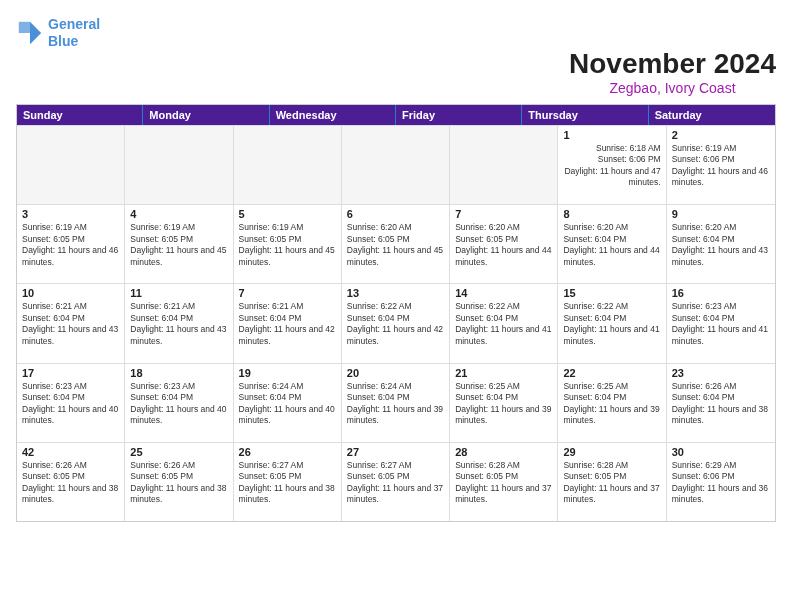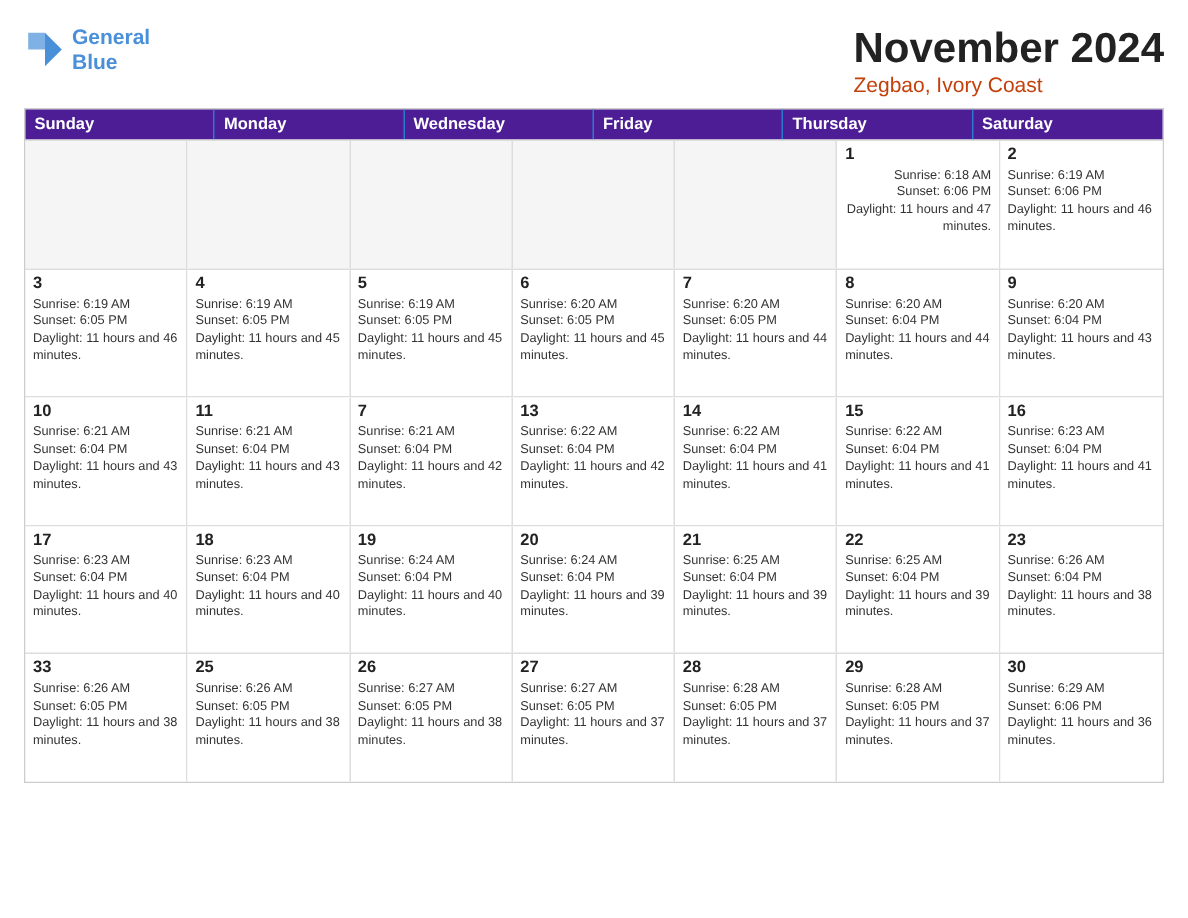--- a/index.html
+++ b/index.html
@@ -35,30 +35,31 @@
       line-height: 1.2;
     }
     .logo-text span {
       color: #4a90d9;
     }
     .logo-icon {
       width: 28px;
       height: 28px;
     }
     .title-block {
-      text-align: left;
+      text-align: center;
+      margin-top: 32px;
     }
     .main-title {
       font-size: 28px;
       font-weight: bold;
       color: #222;
     }
     .subtitle {
       font-size: 14px;
-      color: #c2410c;
+      color: #a21caf;
     }
     .calendar {
       flex: 1;
       display: flex;
       flex-direction: column;
       border: 1px solid #ccc;
     }
     .calendar-header {
       display: grid;
       grid-template-columns: repeat(6, 1fr);
@@ -288,21 +289,21 @@
           </div>
           <div class="calendar-cell">
             <div class="day-number">23</div>
             <div class="day-info" style="white-space: pre-line;">Sunrise: 6:26 AM
 Sunset: 6:04 PM
 Daylight: 11 hours and 38 minutes.</div>
           </div>
         </div>
         <div class="calendar-week">
           <div class="calendar-cell">
-            <div class="day-number">33</div>
+            <div class="day-number">42</div>
             <div class="day-info" style="white-space: pre-line;">Sunrise: 6:26 AM
 Sunset: 6:05 PM
 Daylight: 11 hours and 38 minutes.</div>
           </div>
           <div class="calendar-cell">
             <div class="day-number">25</div>
             <div class="day-info" style="white-space: pre-line;">Sunrise: 6:26 AM
 Sunset: 6:05 PM
 Daylight: 11 hours and 38 minutes.</div>
           </div>

